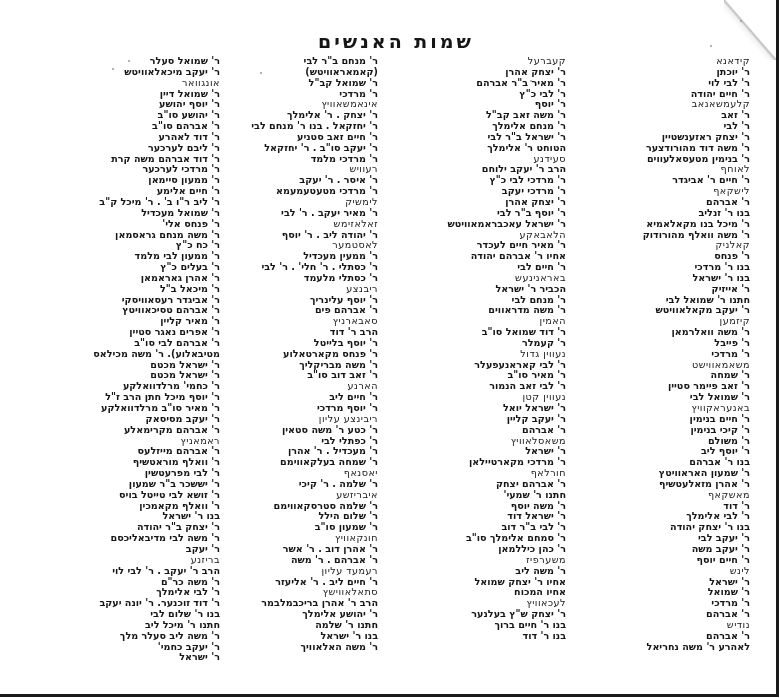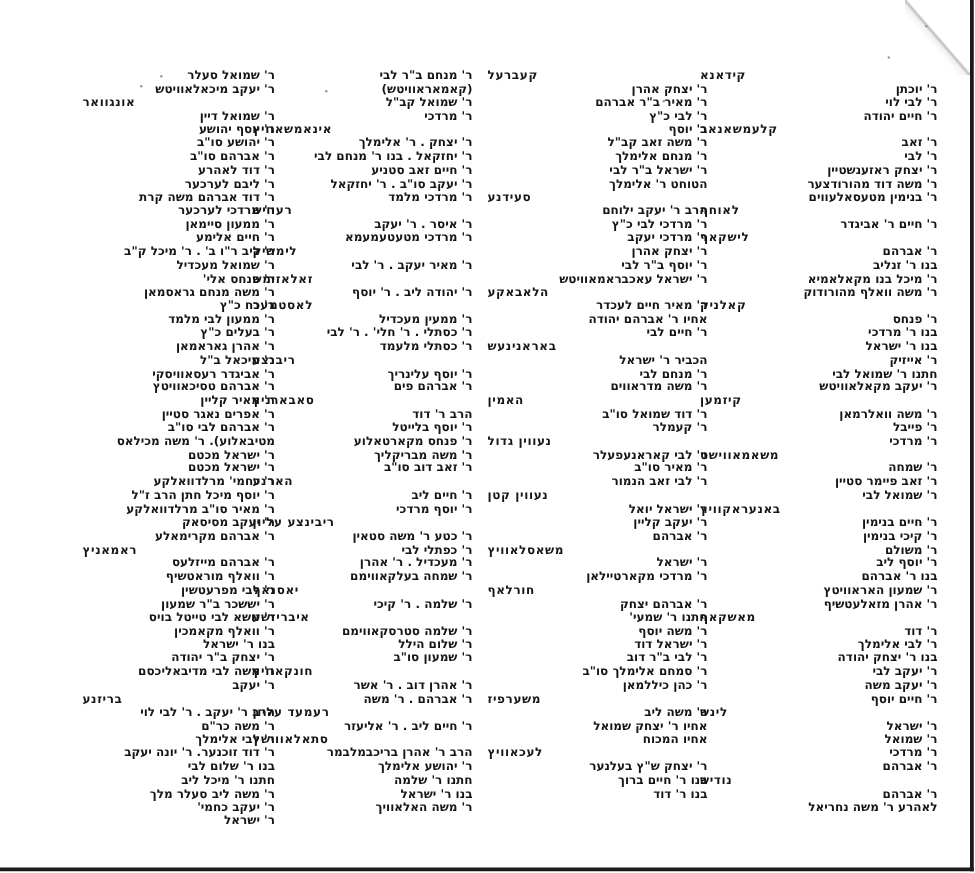--- a/index.html
+++ b/index.html
@@ -30,34 +30,35 @@
       font-family: "DejaVu Sans", sans-serif;
     }
     .col {
       position: absolute; top: 56px;
       direction: rtl; text-align: right;
       font-family: "DejaVu Sans", sans-serif;
       font-size: 9.6px; line-height: 10.85px;
       white-space: nowrap;
     }
     .col .line { display: block; height: 10.85px; }
-    .col .town { text-align: left; padding-right: 0; font-weight: bold; letter-spacing: 0.5px; }
+    .col .town { text-align: right; padding-right: 0; font-weight: normal; letter-spacing: 0.5px; }
     .col .name { font-weight: bold; }
     #col-1 { right: 26px;  width: 190px; }
     #col-2 { right: 210px; width: 176px; }
     #col-3 { right: 398px; width: 176px; }
     #col-4 { right: 556px; width: 154px; }
     .speck { position: absolute; width: 2px; height: 2px; background: #9a9a9a; border-radius: 1px; }
   </style>
 </head>
 <body>
 
 <div class="page">
   <div class="fold"></div>
 
+  <div class="title">שמות האנשים</div>
 
   <div class="col" id="col-1">
       <span class="line town">קידאנא</span>
       <span class="line name">ר' יוכתן</span>
       <span class="line name">ר' לבי לוי</span>
       <span class="line name">ר' חיים יהודה</span>
       <span class="line town">קלעמשאנאב</span>
       <span class="line name">ר' זאב</span>
       <span class="line name">ר' לבי</span>
       <span class="line name">ר' יצחק ראזענשטיין</span>

